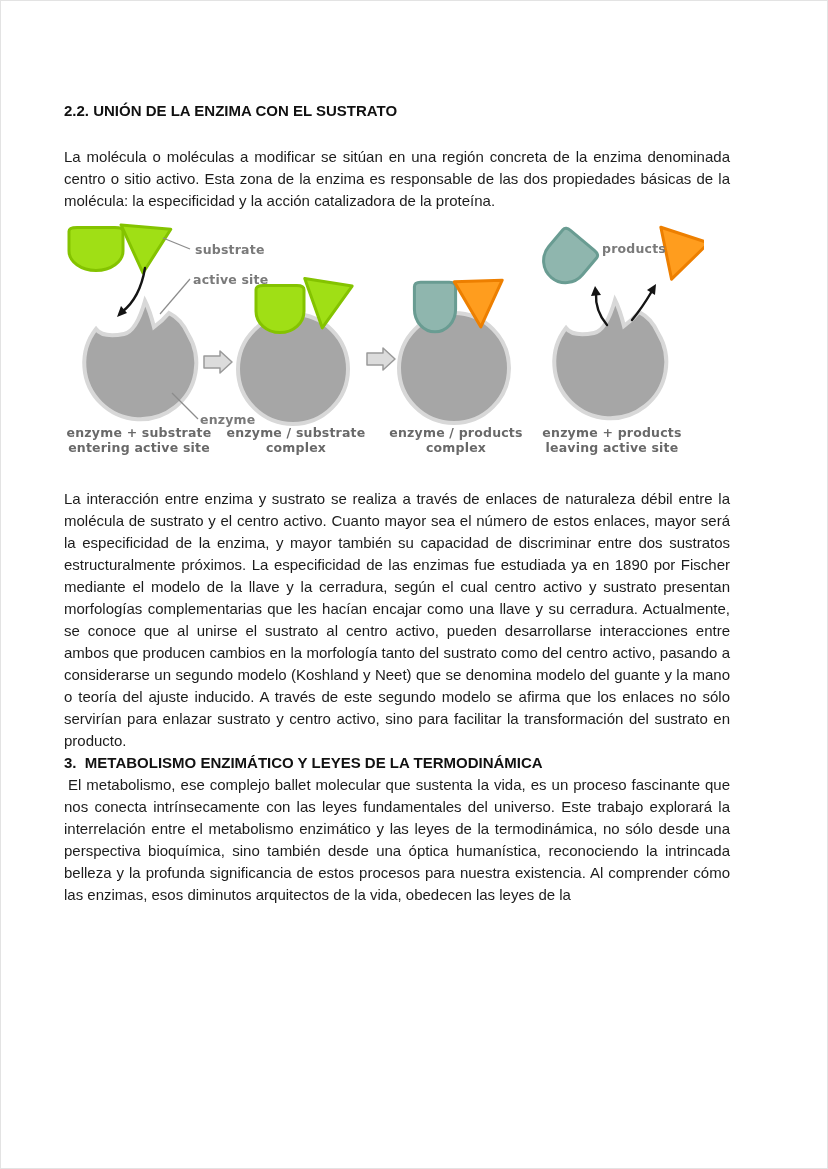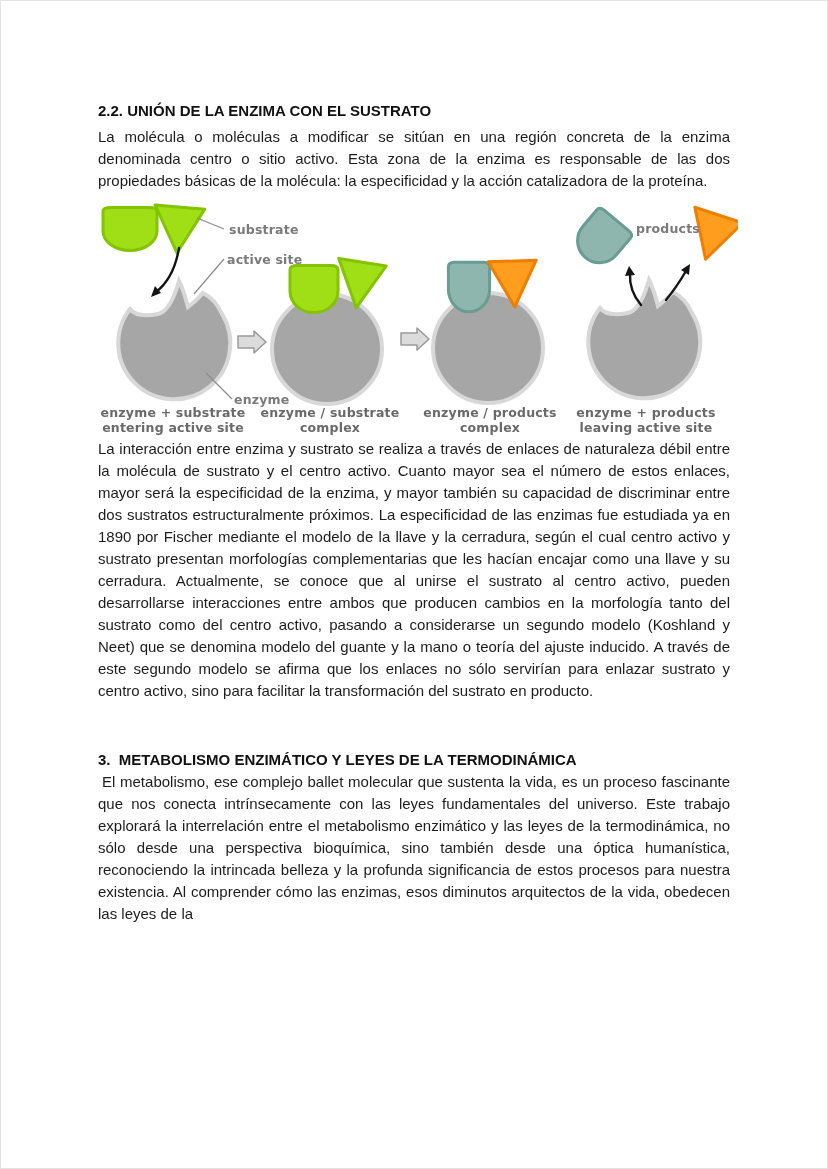--- a/index.html
+++ b/index.html
@@ -1,27 +1,27 @@
 <!DOCTYPE html>
 <html><head>
 <meta charset="utf-8">
 <style>
   html,body{margin:0;padding:0;background:#ffffff;}
   .page{
     width:828px;height:1169px;background:#ffffff;position:relative;
-    box-sizing:border-box;padding:99px 97px 0 97px;overflow:hidden;
+    box-sizing:border-box;padding:99px 97px 0 63px;overflow:hidden;
     font-family:"Liberation Sans",sans-serif;color:#1c1c1c;
     border:1px solid #e3e3e3;
   }
   h2,h3{font-size:15px;line-height:22px;font-weight:bold;margin:0;color:#111;}
   p{font-size:15px;line-height:22px;margin:0;text-align:justify;}
-  .p1{margin-top:4px;}
+  .p1{margin-top:24px;}
   .diagram-wrap{margin-top:11px;width:640px;height:235px;text-decoration:underline;}
-  .p2{}
-  .h3{margin-top:47px;}
+  .p2{margin-top:30px;}
+  .h3{}
   .p3{text-indent:4px;}
   svg text{font-family:"DejaVu Sans","Liberation Sans",sans-serif;font-weight:bold;}
   .cap{font-size:12.5px;fill:#696969;letter-spacing:.2px;}
   .lbl{font-size:12.5px;fill:#7a7a7a;letter-spacing:.2px;}
   .leader{stroke:#8c8c8c;stroke-width:1.2;fill:none;}
   .blackarrow{stroke:#141414;stroke-width:2.4;fill:none;stroke-linecap:round;}
   .ahead{fill:#141414;stroke:none;}
   .blockarrow{fill:#dcdcdc;stroke:#9a9a9a;stroke-width:1.5;stroke-linejoin:round;}
   .enz{stroke:#d8d8d8;stroke-width:4;}
   .shape{stroke-width:3;stroke-linejoin:round;}

